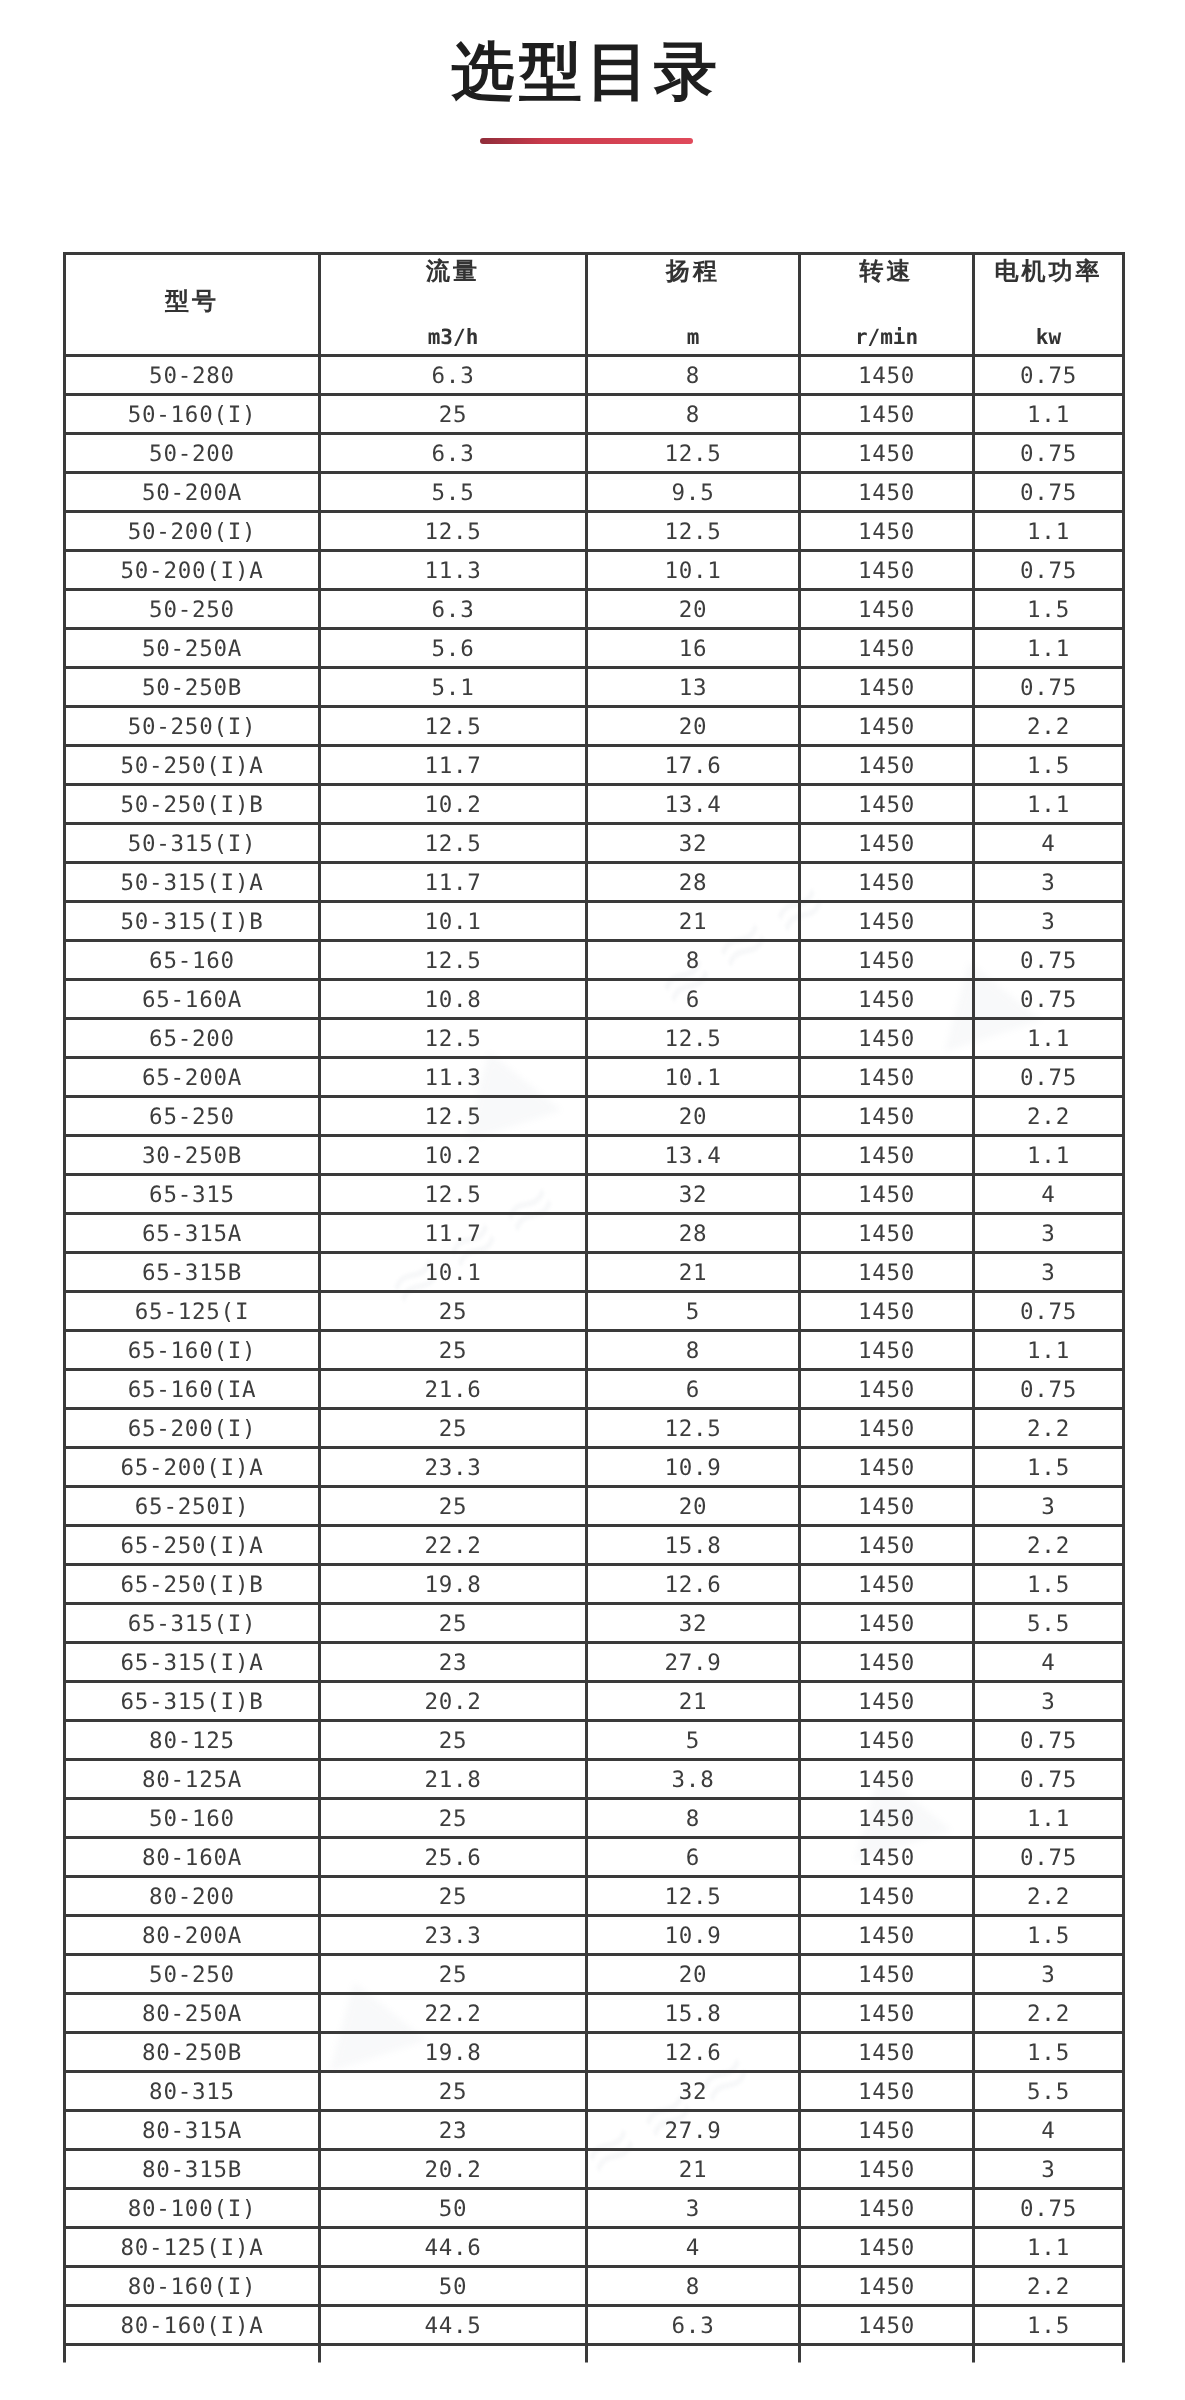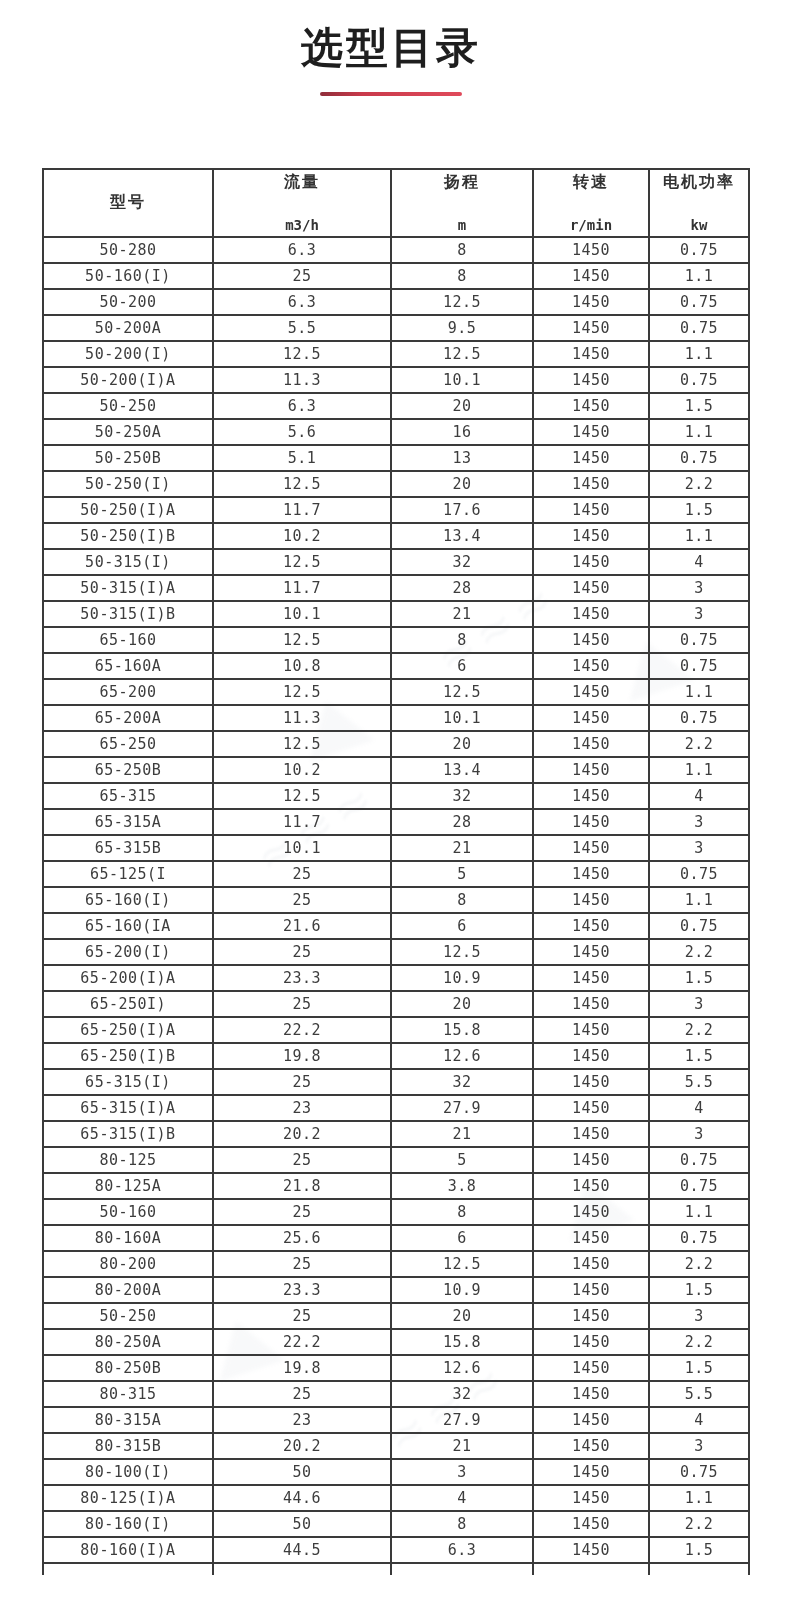--- a/index.html
+++ b/index.html
@@ -288,21 +288,21 @@
           <td>0.75</td>
         </tr>
         <tr>
           <td>65-250</td>
           <td>12.5</td>
           <td>20</td>
           <td>1450</td>
           <td>2.2</td>
         </tr>
         <tr>
-          <td>65-250B</td>
+          <td>30-250B</td>
           <td>10.2</td>
           <td>13.4</td>
           <td>1450</td>
           <td>1.1</td>
         </tr>
         <tr>
           <td>65-315</td>
           <td>12.5</td>
           <td>32</td>
           <td>1450</td>

